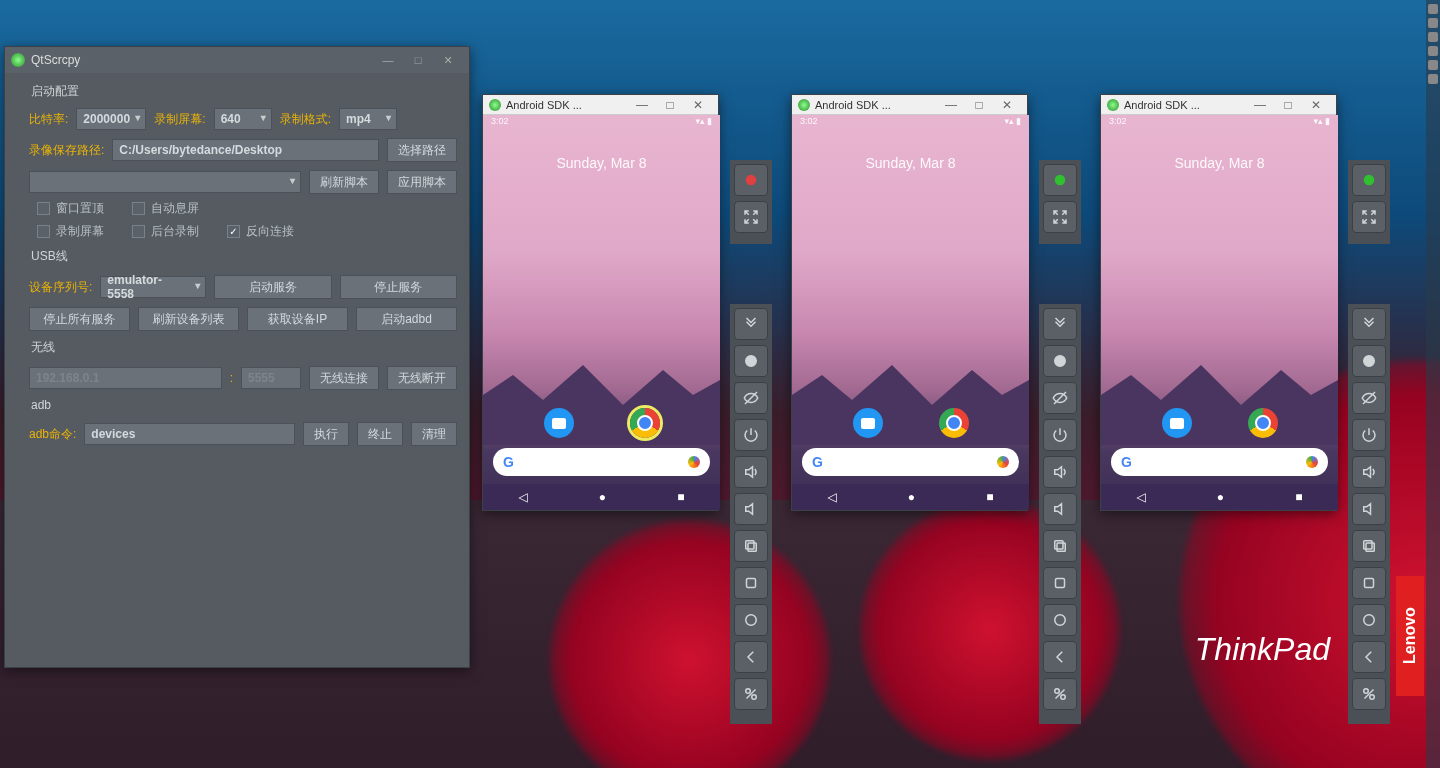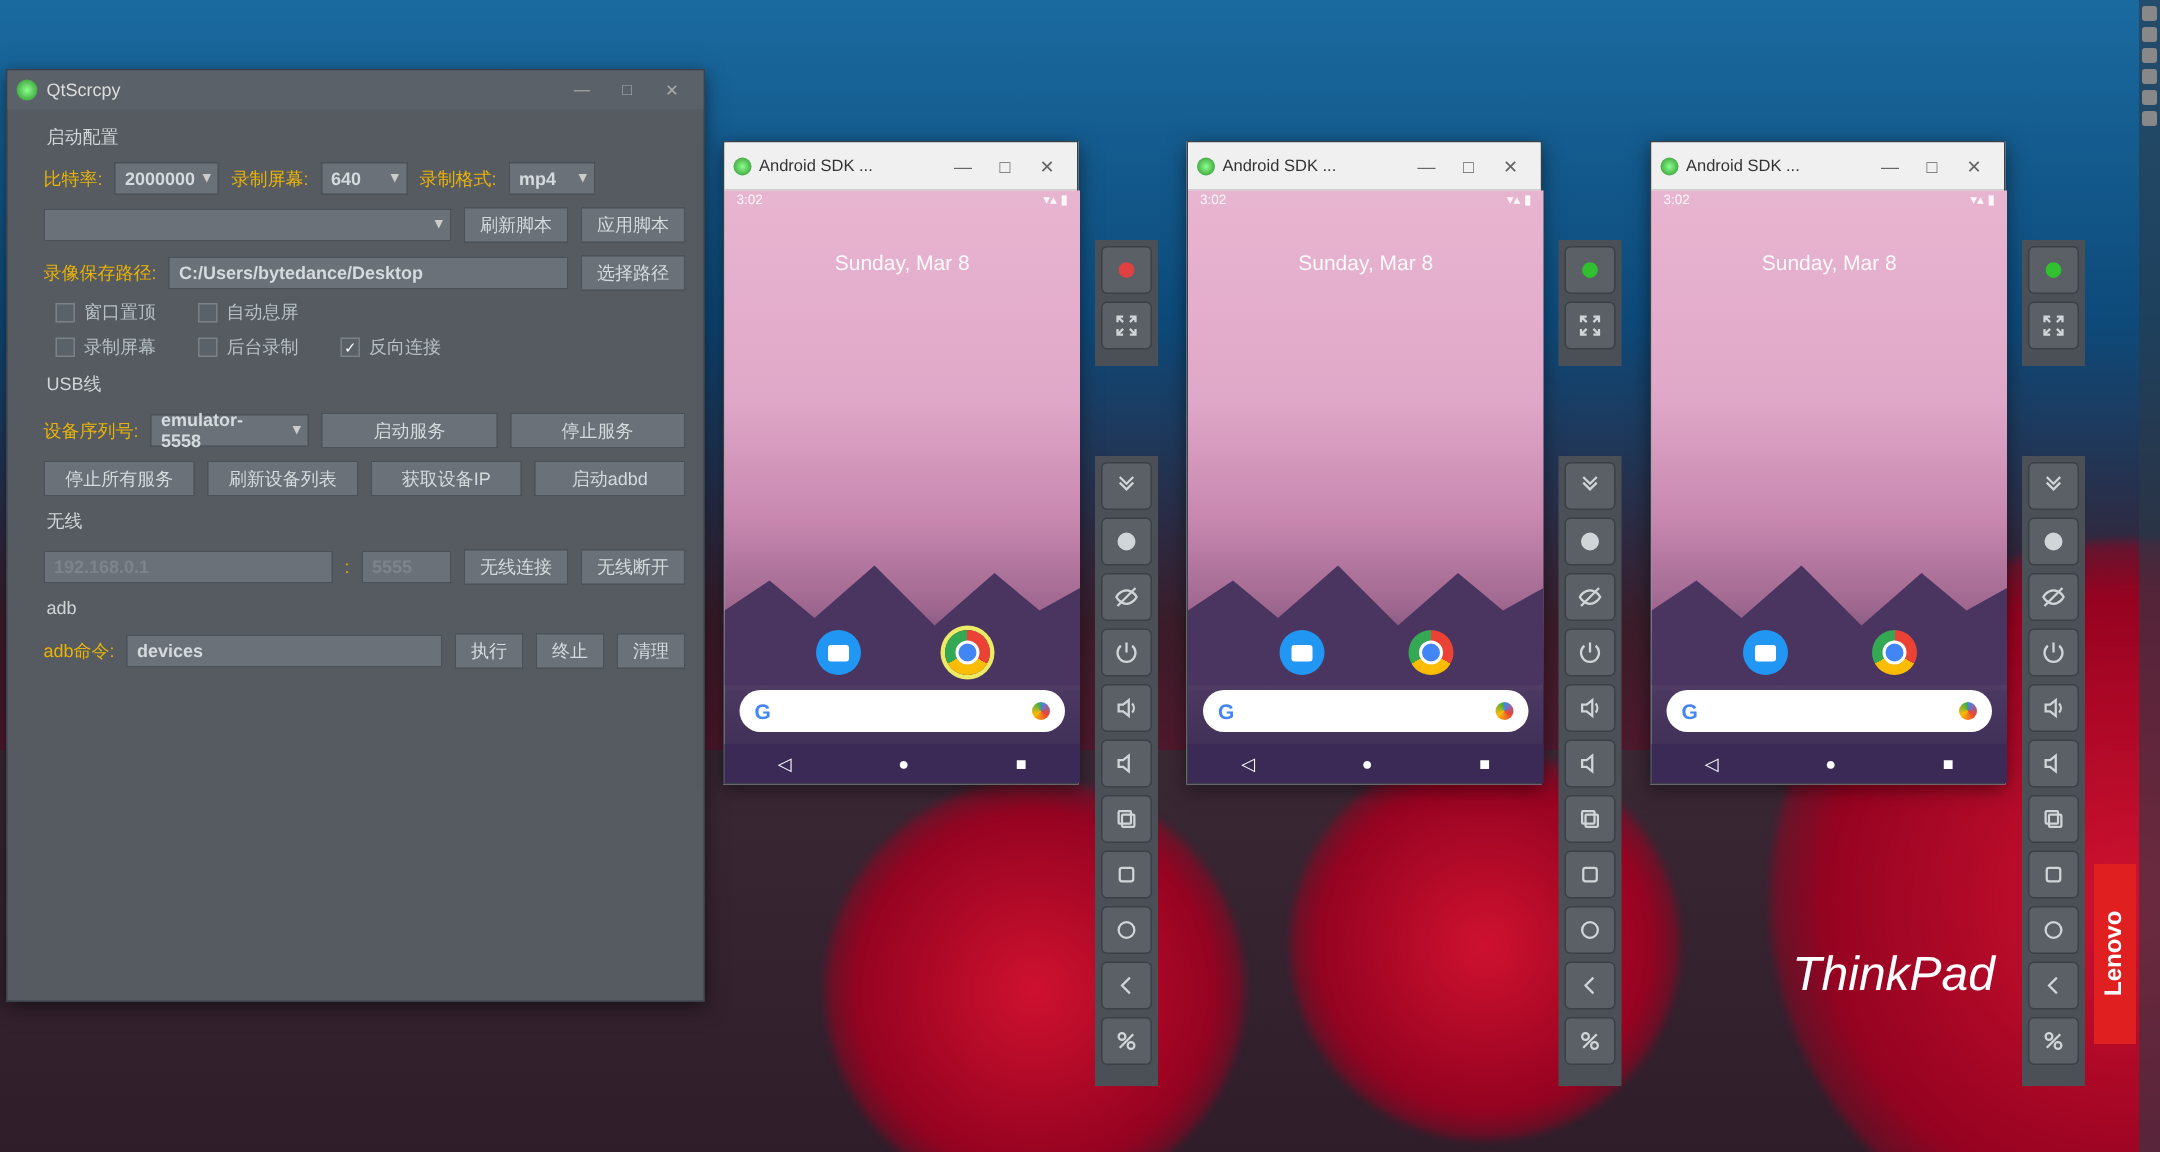--- a/index.html
+++ b/index.html
@@ -37,21 +37,21 @@
 .combo::after{ content:"▾"; position:absolute; right:5px; top:3px; font-size:10px; color:#ccc;}
 .btn{ background:#6a7178; border:1px solid #4a5158; color:#d5dade; height:24px; padding:0 10px; font-size:12px; display:flex; align-items:center; justify-content:center; cursor:pointer; white-space:nowrap;}
 .btn.wide{ flex:1;}
 .chk-row{ display:flex; gap:28px; margin:6px 0 6px 8px; flex-wrap:wrap;}
 .chk{ display:flex; align-items:center; gap:6px;}
 .chk .box{ width:13px; height:13px; border:1px solid #7a8188; background:#5a6168; display:flex; align-items:center; justify-content:center; font-size:10px; color:#fff;}
 .chk.on .box::before{ content:"✓"; }
 .adb-out{ margin-top:10px; height:130px; background:#555b60;}
 
 .phone-win{ width:237px; background:#fff;}
-.phone-win .ptb{ height:32px; background:#f0f0f0; border-bottom:1px solid #ccc; display:flex; align-items:center; padding:0 6px; font-size:11px; color:#333;}
+.phone-win .ptb{ height:20px; background:#f0f0f0; border-bottom:1px solid #ccc; display:flex; align-items:center; padding:0 6px; font-size:11px; color:#333;}
 .phone-win .ptb .pico{ width:12px; height:12px; border-radius:50%; background:radial-gradient(circle,#8aff8a,#2a8a2a); margin-right:5px;}
 .phone-win .ptb .ptitle{ flex:1;}
 .phone-win .ptb .pbtn{ width:28px; text-align:center; color:#666; cursor:pointer; font-size:12px;}
 .phone-screen{ width:237px; height:395px; position:relative; background:linear-gradient(180deg,#e8b5d0 0%,#e0a8c8 35%,#c888b0 55%,#a06890 70%,#4a3860 85%,#3a2a50 100%);}
 .statusbar{ position:absolute; top:0; left:0; right:0; height:14px; padding:1px 8px; display:flex; justify-content:space-between; color:#fff; font-size:9px; opacity:0.9;}
 .statusbar .sb-right{ display:flex; gap:3px;}
 .screen-date{ position:absolute; top:40px; left:0; right:0; text-align:center; color:rgba(255,255,255,0.92); font-size:14px; font-weight:400;}
 .mnt{ position:absolute; left:0; right:0; bottom:65px; height:90px;}
 .mnt svg{ width:100%; height:100%;}
 .dock-row{ position:absolute; bottom:72px; left:0; right:0; display:flex; justify-content:center; gap:56px;}
@@ -122,30 +122,30 @@
       <span class="lbl">录制屏幕:</span>
       <div class="combo" style="width:58px">
           <span>640</span>
         </div>
       <span class="lbl">录制格式:</span>
       <div class="combo" style="width:58px">
           <span>mp4</span>
         </div>
     </div>
     <div class="row">
+      <span class="lbl">录像保存路径:</span>
+      <div class="field" style="flex:1">
+          <span>C:/Users/bytedance/Desktop</span>
+        </div>
+      <div class="btn">选择路径</div>
+    </div>
+    <div class="row">
       <div class="combo" style="flex:1"></div>
       <div class="btn">刷新脚本</div>
       <div class="btn">应用脚本</div>
-    </div>
-    <div class="row">
-      <span class="lbl">录像保存路径:</span>
-      <div class="field" style="flex:1">
-          <span>C:/Users/bytedance/Desktop</span>
-        </div>
-      <div class="btn">选择路径</div>
     </div>
     <div class="chk-row" style="margin-top:-2px">
       <div class="chk">
           <div class="box"></div>
           <span>窗口置顶</span>
         </div>
       <div class="chk">
           <div class="box"></div>
           <span>自动息屏</span>
         </div>

